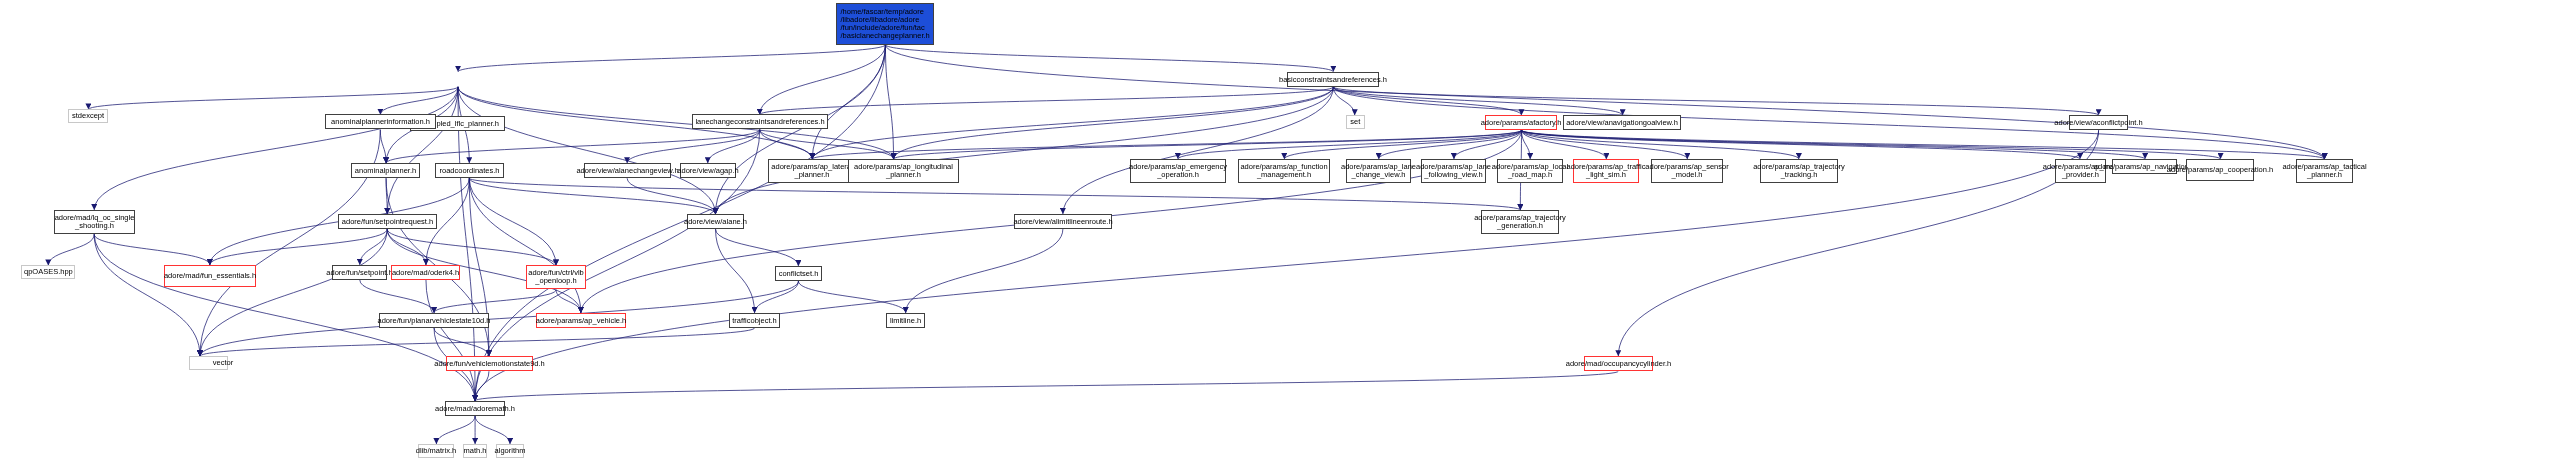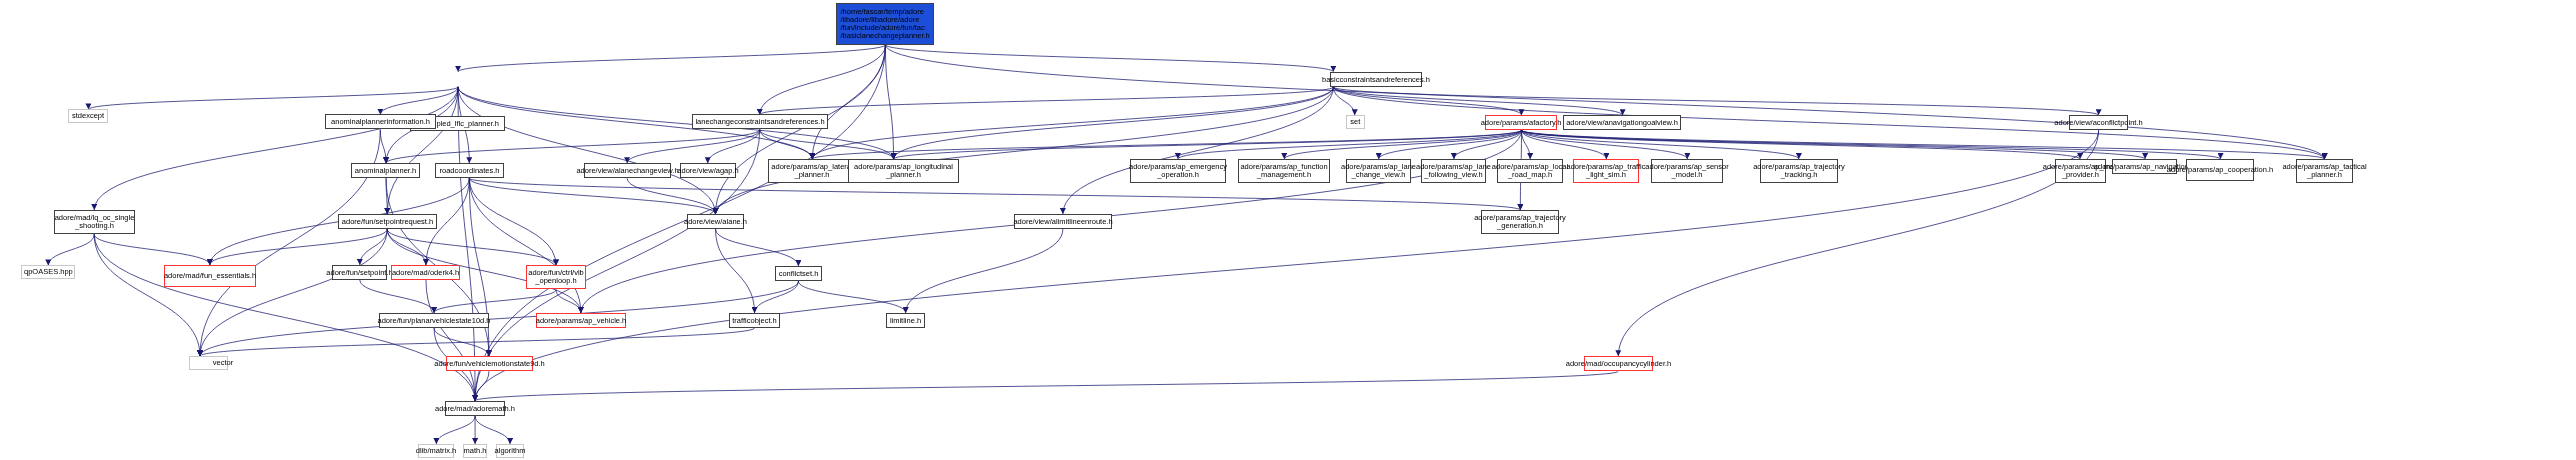--- a/index.html
+++ b/index.html
@@ -117,21 +117,21 @@
       <path d="M822,719 C822,743.5 822,743.5 822,768" fill="none" stroke="#191970" stroke-width="1.3" marker-end="url(#arr)"></path>
       <path d="M822,719 C822,743.5 882.5,743.5 882.5,768" fill="none" stroke="#191970" stroke-width="1.3" marker-end="url(#arr)"></path>
     </g>
 </svg>
 <div id="nodes">
     <div class="node root" style="left: 836px; top: 2.9px; width: 98px; height: 42px;">/home/fascar/temp/adore
 /libadore/libadore/adore
 /fun/include/adore/fun/tac
 /basiclanechangeplanner.h</div>
     <div class="node normal" style="left: 410px; top: 72px; width: 95px; height: 15px; margin-top: 44px;">decoupled_lflc_planner.h</div>
-    <div class="node normal" style="left: 1287px; top: 72px; width: 92px; height: 15px; margin-left: 43px;">basicconstraintsandreferences.h</div>
+    <div class="node normal" style="left: 1287px; top: 72px; width: 92px; height: 15px;">basicconstraintsandreferences.h</div>
     <div class="node ext" style="left: 68px; top: 109px; width: 40px; height: 14px;">stdexcept</div>
     <div class="node normal" style="left: 325px; top: 114px; width: 111px; height: 15px;">anominalplannerinformation.h</div>
     <div class="node normal" style="left: 692px; top: 114px; width: 136px; height: 15px;">lanechangeconstraintsandreferences.h</div>
     <div class="node ext" style="left: 1346px; top: 115px; width: 18.5px; height: 14px;">set</div>
     <div class="node red" style="left: 1485px; top: 115px; width: 72px; height: 15px;">adore/params/afactory.h</div>
     <div class="node normal" style="left: 1563px; top: 115px; width: 118px; height: 15px;">adore/view/anavigationgoalview.h</div>
     <div class="node normal" style="left: 2069px; top: 115px; width: 59px; height: 15px;">adore/view/aconflictpoint.h</div>
     <div class="node normal" style="left: 351px; top: 163px; width: 69px; height: 15px;">anominalplanner.h</div>
     <div class="node normal" style="left: 435px; top: 163px; width: 69px; height: 15px;">roadcoordinates.h</div>
     <div class="node normal" style="left: 584px; top: 163px; width: 87px; height: 15px;">adore/view/alanechangeview.h</div>

